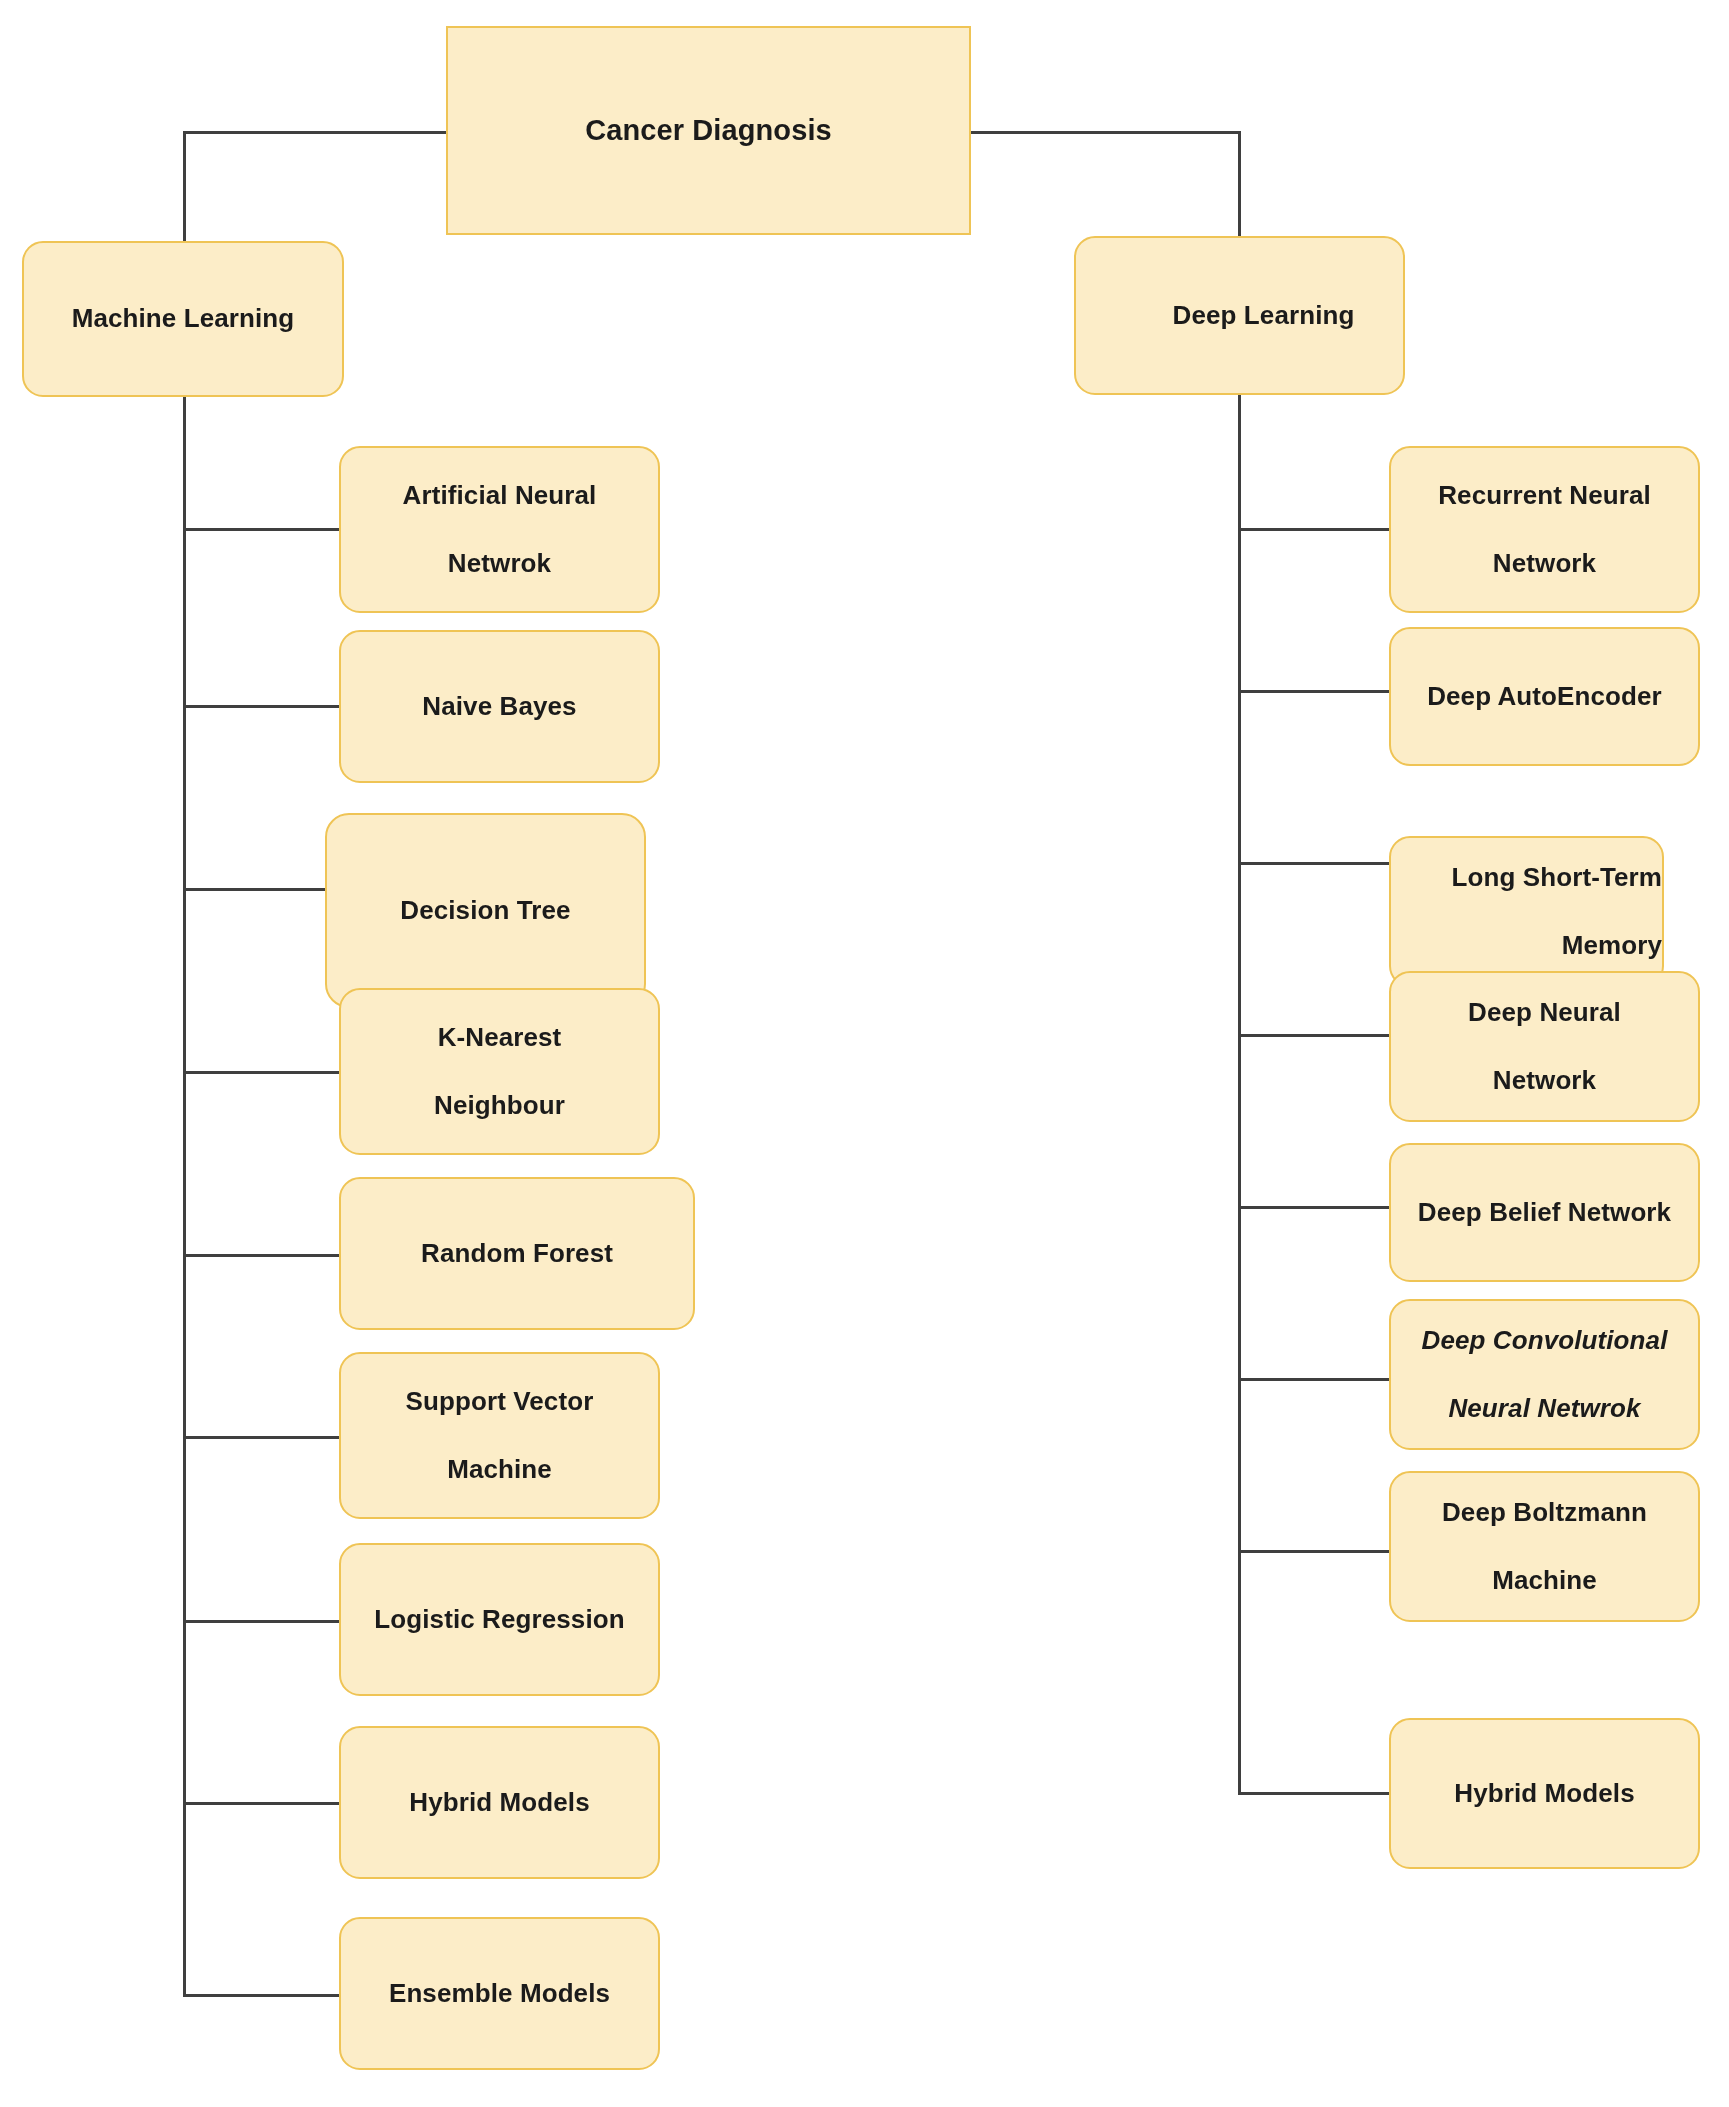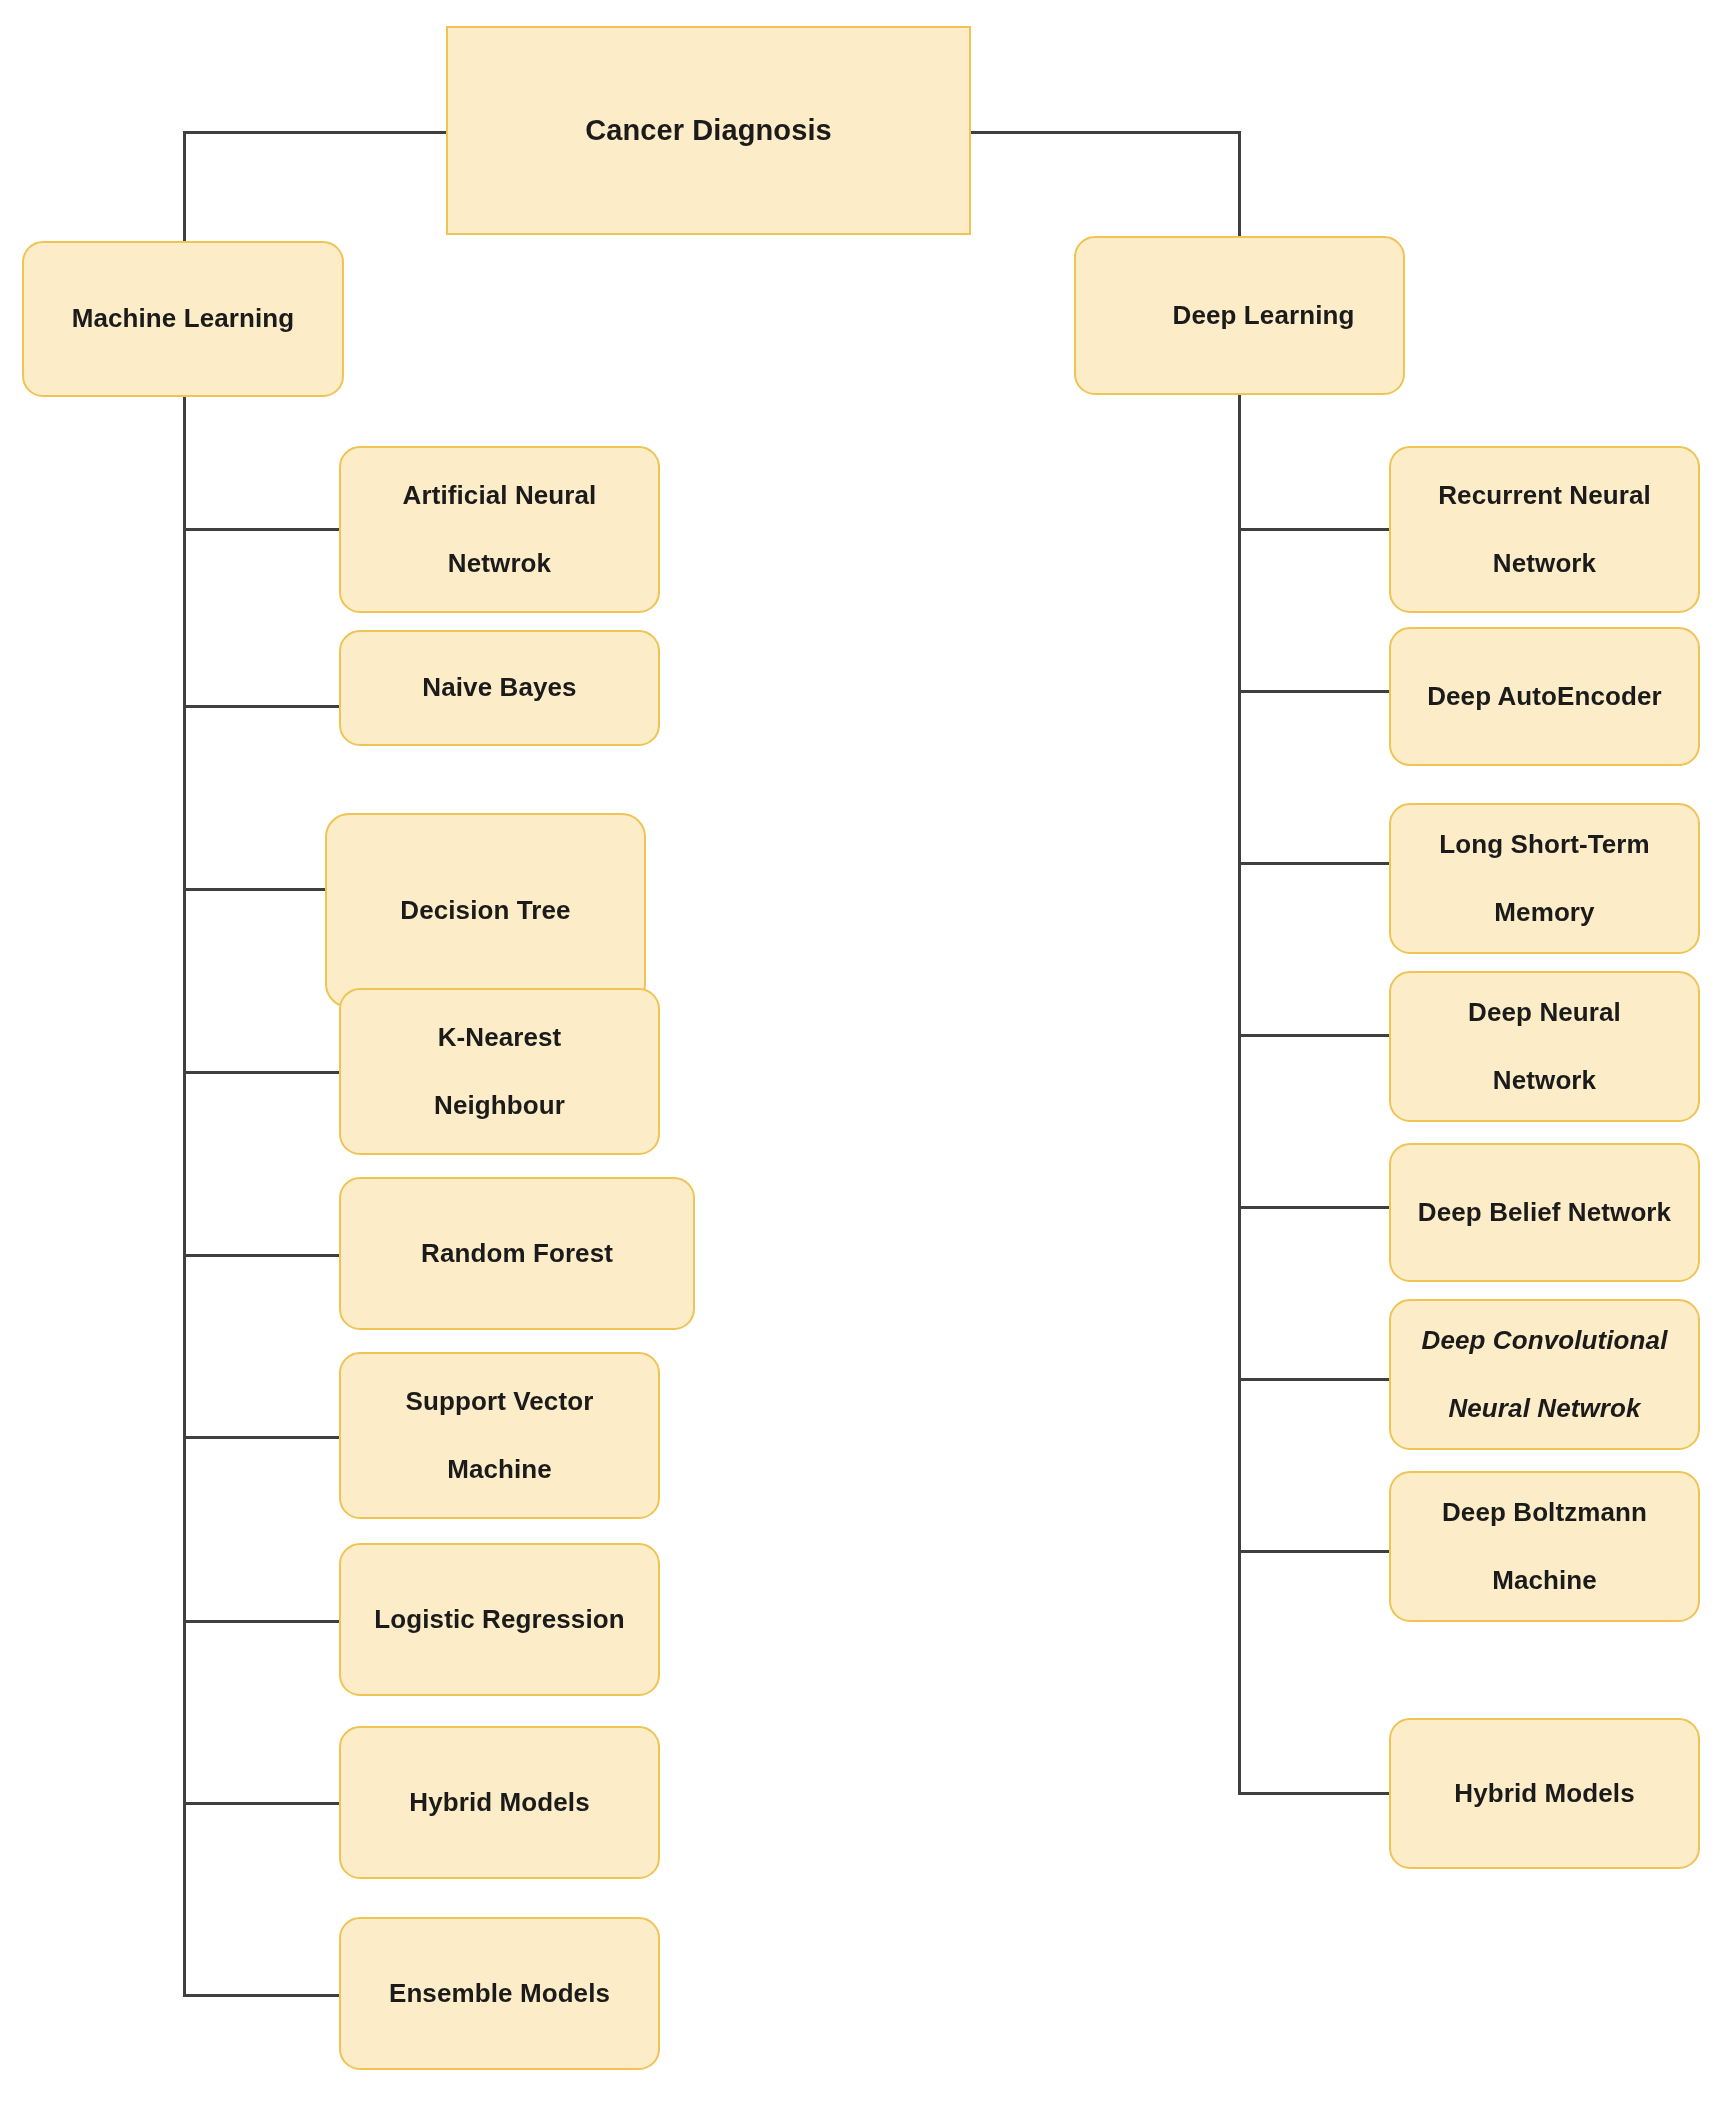--- a/index.html
+++ b/index.html
@@ -95,21 +95,21 @@
 
   <div class="node branch" style="left:1074px; top:236px; width:331px; height:159px;padding-left:48px;">
     <span class="ln">Deep Learning</span>
   </div>
 
   <div class="node leaf two-line" style="left:339px; top:446px; width:321px; height:167px;">
     <span class="ln">Artificial Neural</span>
     <span class="ln">Netwrok</span>
   </div>
 
-  <div class="node leaf" style="left:339px; top:630px; width:321px; height:116px;">
+  <div class="node leaf" style="left:339px; top:630px; width:321px; height:153px;">
     <span class="ln">Naive Bayes</span>
   </div>
 
   <div class="node leaf" style="left:325px; top:813px; width:321px; height:195px;border-radius:24px;">
     <span class="ln">Decision Tree</span>
   </div>
 
   <div class="node leaf two-line" style="left:339px; top:988px; width:321px; height:167px;">
     <span class="ln">K-Nearest</span>
     <span class="ln">Neighbour</span>
@@ -138,21 +138,21 @@
 
   <div class="node leaf two-line" style="left:1389px; top:446px; width:311px; height:167px;">
     <span class="ln">Recurrent Neural</span>
     <span class="ln">Network</span>
   </div>
 
   <div class="node leaf" style="left:1389px; top:627px; width:311px; height:139px;">
     <span class="ln">Deep AutoEncoder</span>
   </div>
 
-  <div class="node leaf two-line" style="left:1389px; top:803px; width:311px; height:151px;">
+  <div class="node leaf two-line" style="left:1389px; top:836px; width:275px; height:151px;align-items:flex-end;">
     <span class="ln">Long Short-Term</span>
     <span class="ln">Memory</span>
   </div>
 
   <div class="node leaf two-line" style="left:1389px; top:971px; width:311px; height:151px;">
     <span class="ln">Deep Neural</span>
     <span class="ln">Network</span>
   </div>
 
   <div class="node leaf" style="left:1389px; top:1143px; width:311px; height:139px;">

